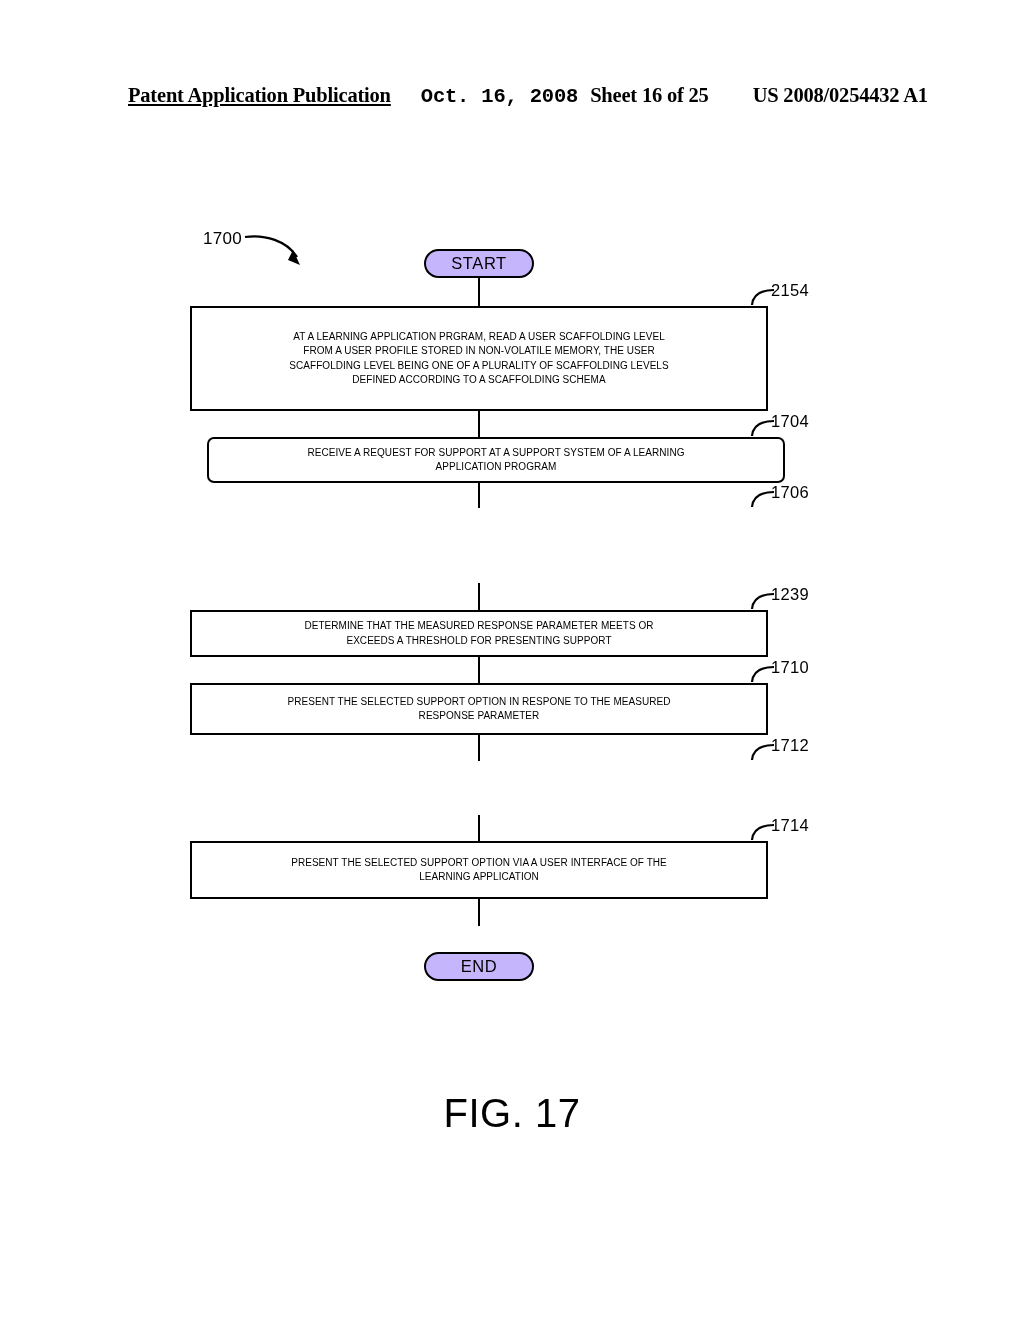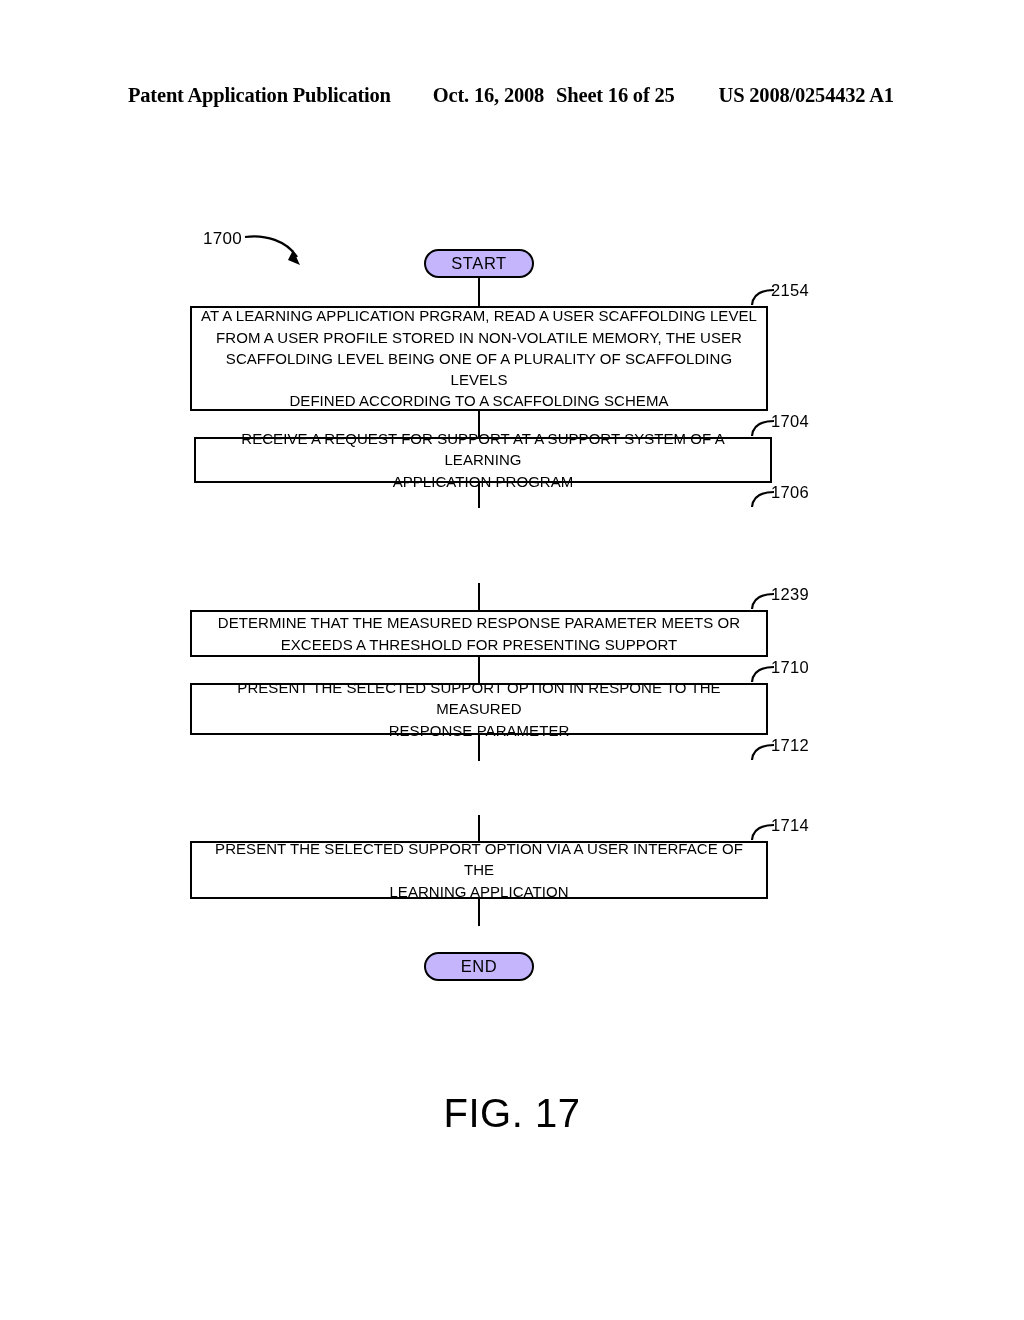--- a/index.html
+++ b/index.html
@@ -24,22 +24,22 @@
     top: 84px;
     width: 768px;
     display: flex;
     align-items: baseline;
     font-family: "Liberation Serif", serif;
     font-weight: bold;
     font-size: 20.5px;
     letter-spacing: -0.2px;
     white-space: nowrap;
   }
-  .hdr-left   { flex: 0 0 auto; }
-  .hdr-mid    { flex: 0 0 auto; margin-left: 42px; }
+  .hdr-left   { flex: 0 0 auto; text-decoration: underline; }
+  .hdr-mid    { flex: 0 0 auto; margin-left: 30px; font-family: Liberation Mono, monospace; }
   .hdr-sheet  { flex: 0 0 auto; margin-left: 12px; text-align: right; }
   .hdr-right  { flex: 0 0 auto; margin-left: 44px; }
 
   
   .flow {
     position: absolute;
     left: 0;
     top: 0;
     width: 1024px;
     height: 1320px;
@@ -67,21 +67,21 @@
     box-sizing: border-box;
     border: 2.2px solid #000;
     background: #fff;
     display: flex;
     align-items: center;
     justify-content: center;
     text-align: center;
     padding: 3px 9px;
   }
   .pbox .ptext {
-    font-size: 15px;
+    font-size: 10px;
     line-height: 1.42;
     letter-spacing: 0.05px;
     white-space: pre-line;
   }
 
   
   .conn {
     position: absolute;
     width: 0;
     border-left: 2.2px solid #000;
@@ -162,21 +162,21 @@
       <span class="ptext">AT A LEARNING APPLICATION PRGRAM, READ A USER SCAFFOLDING LEVEL
 FROM A USER PROFILE STORED IN NON-VOLATILE MEMORY, THE USER
 SCAFFOLDING LEVEL BEING ONE OF A PLURALITY OF SCAFFOLDING LEVELS
 DEFINED ACCORDING TO A SCAFFOLDING SCHEMA</span>
     </div>
     <svg class="leader" style="left:750px; top:288px;" width="26" height="20" viewBox="0 0 26 20">
       <path d="M2,17 C3,7 11,2 24,2" fill="none" stroke="#000" stroke-width="2.2"></path>
     </svg>
     <div class="refnum" style="left:771px; top:281px;">2154</div>
 
-    <div class="pbox" style="left:194px; top:437px; width:578px; height:46px;">
+    <div class="pbox" style="left:207px; top:437px; width:578px; height:46px;border-radius:7px;">
       <span class="ptext">RECEIVE A REQUEST FOR SUPPORT AT A SUPPORT SYSTEM OF A LEARNING
 APPLICATION PROGRAM</span>
     </div>
     <svg class="leader" style="left:750px; top:419px;" width="26" height="20" viewBox="0 0 26 20">
       <path d="M2,17 C3,7 11,2 24,2" fill="none" stroke="#000" stroke-width="2.2"></path>
     </svg>
     <div class="refnum" style="left:771px; top:412px;">1704</div>
 
     <svg class="leader" style="left:750px; top:490px;" width="26" height="20" viewBox="0 0 26 20">
       <path d="M2,17 C3,7 11,2 24,2" fill="none" stroke="#000" stroke-width="2.2"></path>

